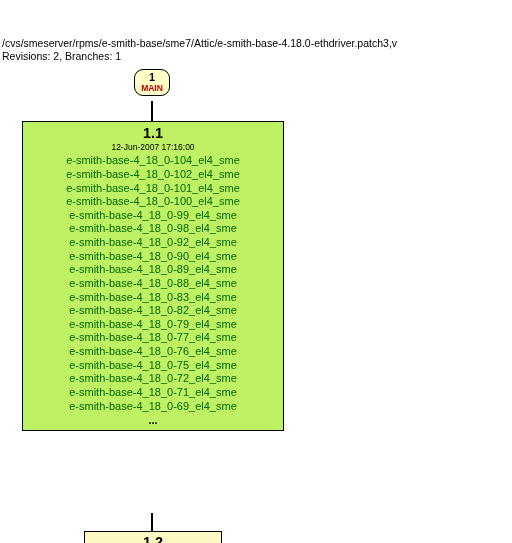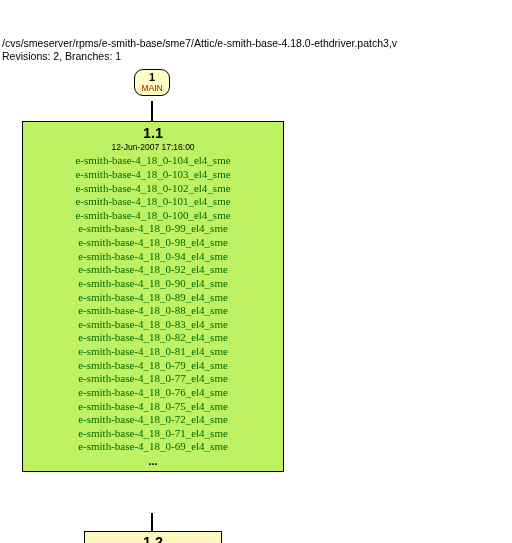--- a/index.html
+++ b/index.html
@@ -49,21 +49,21 @@
     padding: 2px 0 3px 0;
     line-height: 1.05;
   }
   .main-node .num {
     font-size: 11px;
     font-weight: bold;
     color: #000;
   }
   .main-node .label {
     font-size: 8.5px;
-    font-weight: normal;
+    font-weight: bold;
     color: #c00000;
   }
 
   
   .rev-box {
     position: absolute;
     left: 22px;
     top: 86px;
     width: 262px;
     box-sizing: border-box;
@@ -80,21 +80,21 @@
     margin-bottom: 1px;
   }
   .rev-box .rev-date {
     font-size: 8.5px;
     color: #000;
     line-height: 1.1;
     margin-bottom: 2px;
   }
   .rev-box .tags {
     color: #006800;
-    font-family: Liberation Serif, serif;
+    font-family: Liberation Sans, sans-serif;
     font-size: 11px;
     line-height: 1.24;
     font-weight: 500;
   }
   .rev-box .tags div {
     white-space: nowrap;
   }
   .rev-box .ellipsis {
     font-size: 11px;
     font-weight: bold;
@@ -147,34 +147,31 @@
   <div class="main-node">
     <div class="num">1</div>
     <div class="label">MAIN</div>
   </div>
 
   <div class="rev-box">
     <div class="rev-title">1.1</div>
     <div class="rev-date">12-Jun-2007 17:16:00</div>
     <div class="tags" id="tags-container">
         <div>e-smith-base-4_18_0-104_el4_sme</div>
-        <div>e-smith-base-4_18_0-103_el4_sme</div>
         <div>e-smith-base-4_18_0-102_el4_sme</div>
         <div>e-smith-base-4_18_0-101_el4_sme</div>
         <div>e-smith-base-4_18_0-100_el4_sme</div>
         <div>e-smith-base-4_18_0-99_el4_sme</div>
         <div>e-smith-base-4_18_0-98_el4_sme</div>
-        <div>e-smith-base-4_18_0-94_el4_sme</div>
         <div>e-smith-base-4_18_0-92_el4_sme</div>
         <div>e-smith-base-4_18_0-90_el4_sme</div>
         <div>e-smith-base-4_18_0-89_el4_sme</div>
         <div>e-smith-base-4_18_0-88_el4_sme</div>
         <div>e-smith-base-4_18_0-83_el4_sme</div>
         <div>e-smith-base-4_18_0-82_el4_sme</div>
-        <div>e-smith-base-4_18_0-81_el4_sme</div>
         <div>e-smith-base-4_18_0-79_el4_sme</div>
         <div>e-smith-base-4_18_0-77_el4_sme</div>
         <div>e-smith-base-4_18_0-76_el4_sme</div>
         <div>e-smith-base-4_18_0-75_el4_sme</div>
         <div>e-smith-base-4_18_0-72_el4_sme</div>
         <div>e-smith-base-4_18_0-71_el4_sme</div>
         <div>e-smith-base-4_18_0-69_el4_sme</div>
       </div>
     <div class="ellipsis">...</div>
   </div>

